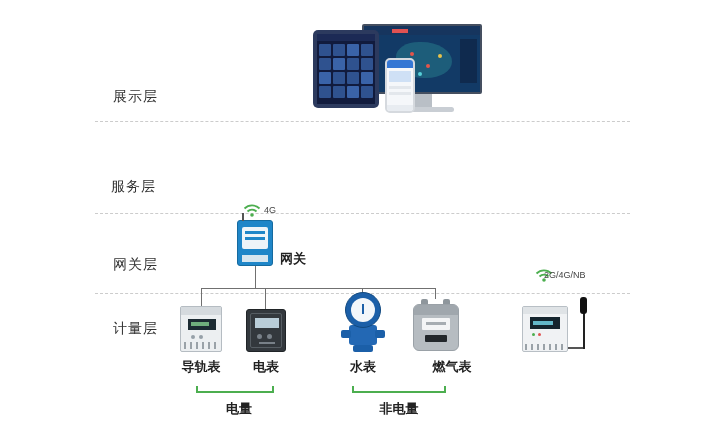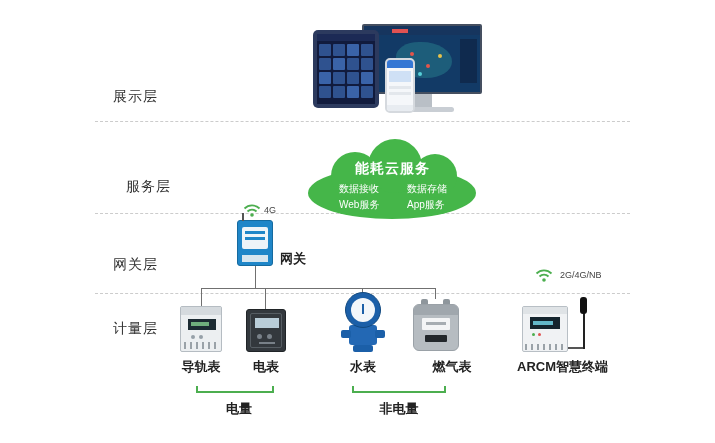--- a/index.html
+++ b/index.html
@@ -120,21 +120,21 @@
 </head>
 <body>
 
 <div id="canvas">
 
   <div class="abs sep" style="top:121px"></div>
   <div class="abs sep" style="top:213px"></div>
   <div class="abs sep" style="top:293px"></div>
 
   <div class="abs layer-label" style="left:113px;top:88px">展示层</div>
-  <div class="abs layer-label" style="left:126px;top:178px">服务层</div>
+  <div class="abs layer-label" style="left:111px;top:178px">服务层</div>
   <div class="abs layer-label" style="left:113px;top:256px">网关层</div>
   <div class="abs layer-label" style="left:113px;top:320px">计量层</div>
 
   <div class="abs" id="monitor">
     <div class="abs m-screen">
       <div class="abs m-top"></div>
       <div class="abs m-red"></div>
       <div class="abs m-side"></div>
       <div class="abs m-main"></div>
       <div class="abs m-map"></div>
@@ -173,35 +173,20 @@
   </div>
 
   <div class="abs" id="phone">
     <div class="abs p-head"></div>
     <div class="abs p-chart"></div>
     <div class="abs p-line1"></div>
     <div class="abs p-line2"></div>
     <div class="abs p-foot"></div>
   </div>
 
-  <div class="abs" id="cloud">
-    <svg width="175" height="82" viewBox="0 0 175 82">
-      <g fill="#45b649">
-        <ellipse cx="87" cy="55" rx="84" ry="26"></ellipse>
-        <circle cx="50" cy="38" r="24"></circle>
-        <circle cx="90" cy="28" r="27"></circle>
-        <circle cx="130" cy="38" r="22"></circle>
-      </g>
-    </svg>
-    <div class="abs cloud-title">能耗云服务</div>
-    <div class="abs cloud-item" style="left:34px;top:44px">数据接收</div>
-    <div class="abs cloud-item" style="left:102px;top:44px">数据存储</div>
-    <div class="abs cloud-item" style="left:34px;top:60px">Web服务</div>
-    <div class="abs cloud-item" style="left:102px;top:60px">App服务</div>
-  </div>
 
   <div class="abs" style="left:243px;top:203px">
     <svg class="wifi-svg" width="18" height="14" viewBox="0 0 18 14">
       <path d="M1.5 5.5 A10.6 10.6 0 0 1 16.5 5.5" stroke="#4cae4f" stroke-width="1.8" fill="none"></path>
       <path d="M4.5 8.5 A6.4 6.4 0 0 1 13.5 8.5" stroke="#4cae4f" stroke-width="1.8" fill="none"></path>
       <circle cx="9" cy="12" r="1.8" fill="#4cae4f"></circle>
     </svg>
   </div>
   <div class="abs sig-label" style="left:264px;top:205px">4G</div>
 
@@ -258,40 +243,39 @@
     <div class="abs gm-counter"></div>
   </div>
 
   <div class="abs" style="left:535px;top:268px">
     <svg class="wifi-svg" width="18" height="14" viewBox="0 0 18 14">
       <path d="M1.5 5.5 A10.6 10.6 0 0 1 16.5 5.5" stroke="#4cae4f" stroke-width="1.8" fill="none"></path>
       <path d="M4.5 8.5 A6.4 6.4 0 0 1 13.5 8.5" stroke="#4cae4f" stroke-width="1.8" fill="none"></path>
       <circle cx="9" cy="12" r="1.8" fill="#4cae4f"></circle>
     </svg>
   </div>
-  <div class="abs sig-label" style="left:560px;top:270px">2G/4G/NB</div>
+  <div class="abs sig-label" style="left:544px;top:270px">2G/4G/NB</div>
 
   <div class="abs" id="arcm">
     <div class="abs ar-body"></div>
     <div class="abs ar-top"></div>
     <div class="abs ar-lcd"></div>
     <div class="abs ar-digits"></div>
     <div class="abs ar-led1"></div>
     <div class="abs ar-led2"></div>
     <div class="abs ar-foot"></div>
     <div class="abs ar-cable"></div>
     <div class="abs ar-mast"></div>
     <div class="abs ar-blob"></div>
   </div>
 
   <div class="abs meter-label" style="left:171px;width:60px">导轨表</div>
   <div class="abs meter-label" style="left:236px;width:60px">电表</div>
   <div class="abs meter-label" style="left:333px;width:60px">水表</div>
   <div class="abs meter-label" style="left:417px;width:70px">燃气表</div>
-  <div class="abs meter-label" style="left:505px;width:115px">ARCM智慧终端</div>
 
   <div class="abs bracket" style="left:196px;top:386px;width:78px"></div>
   <div class="abs group-label" style="left:204px">电量</div>
 
   <div class="abs bracket" style="left:352px;top:386px;width:94px"></div>
   <div class="abs group-label" style="left:364px">非电量</div>
 
 </div>
 
 </body></html>

